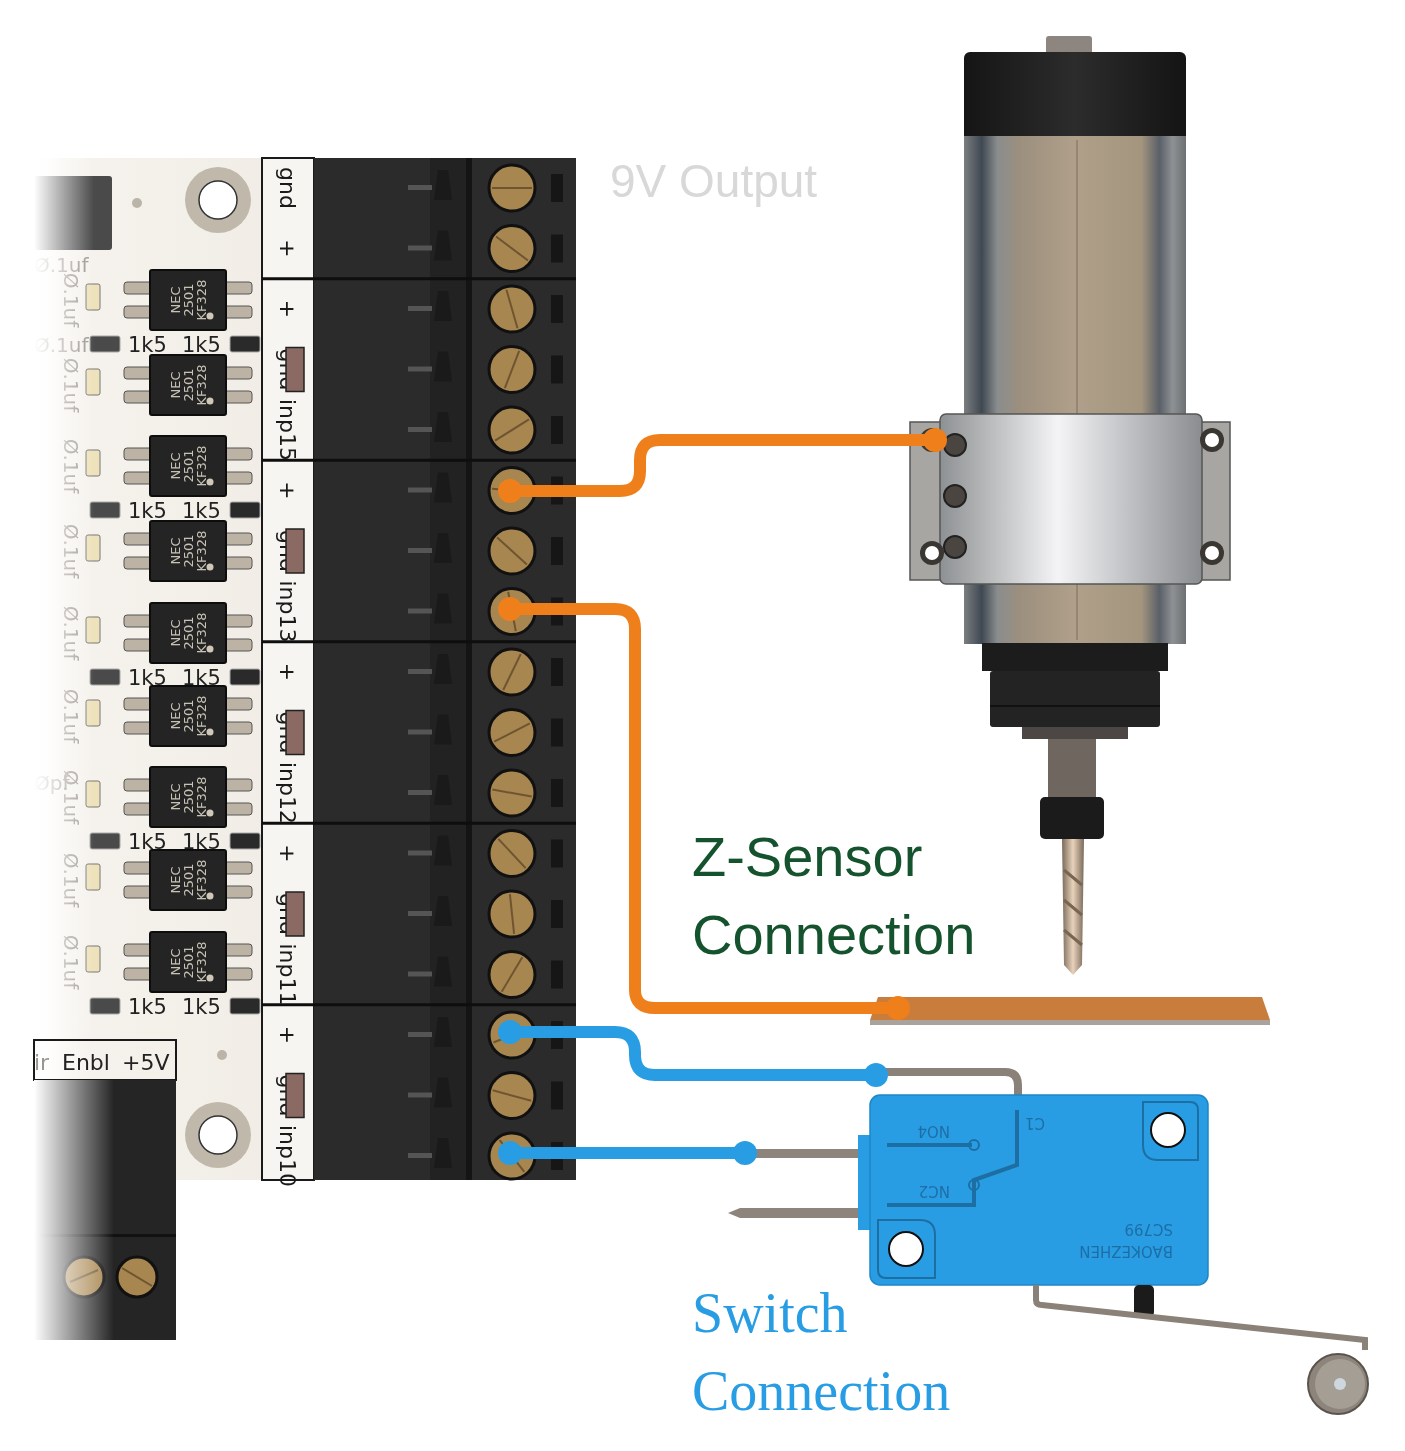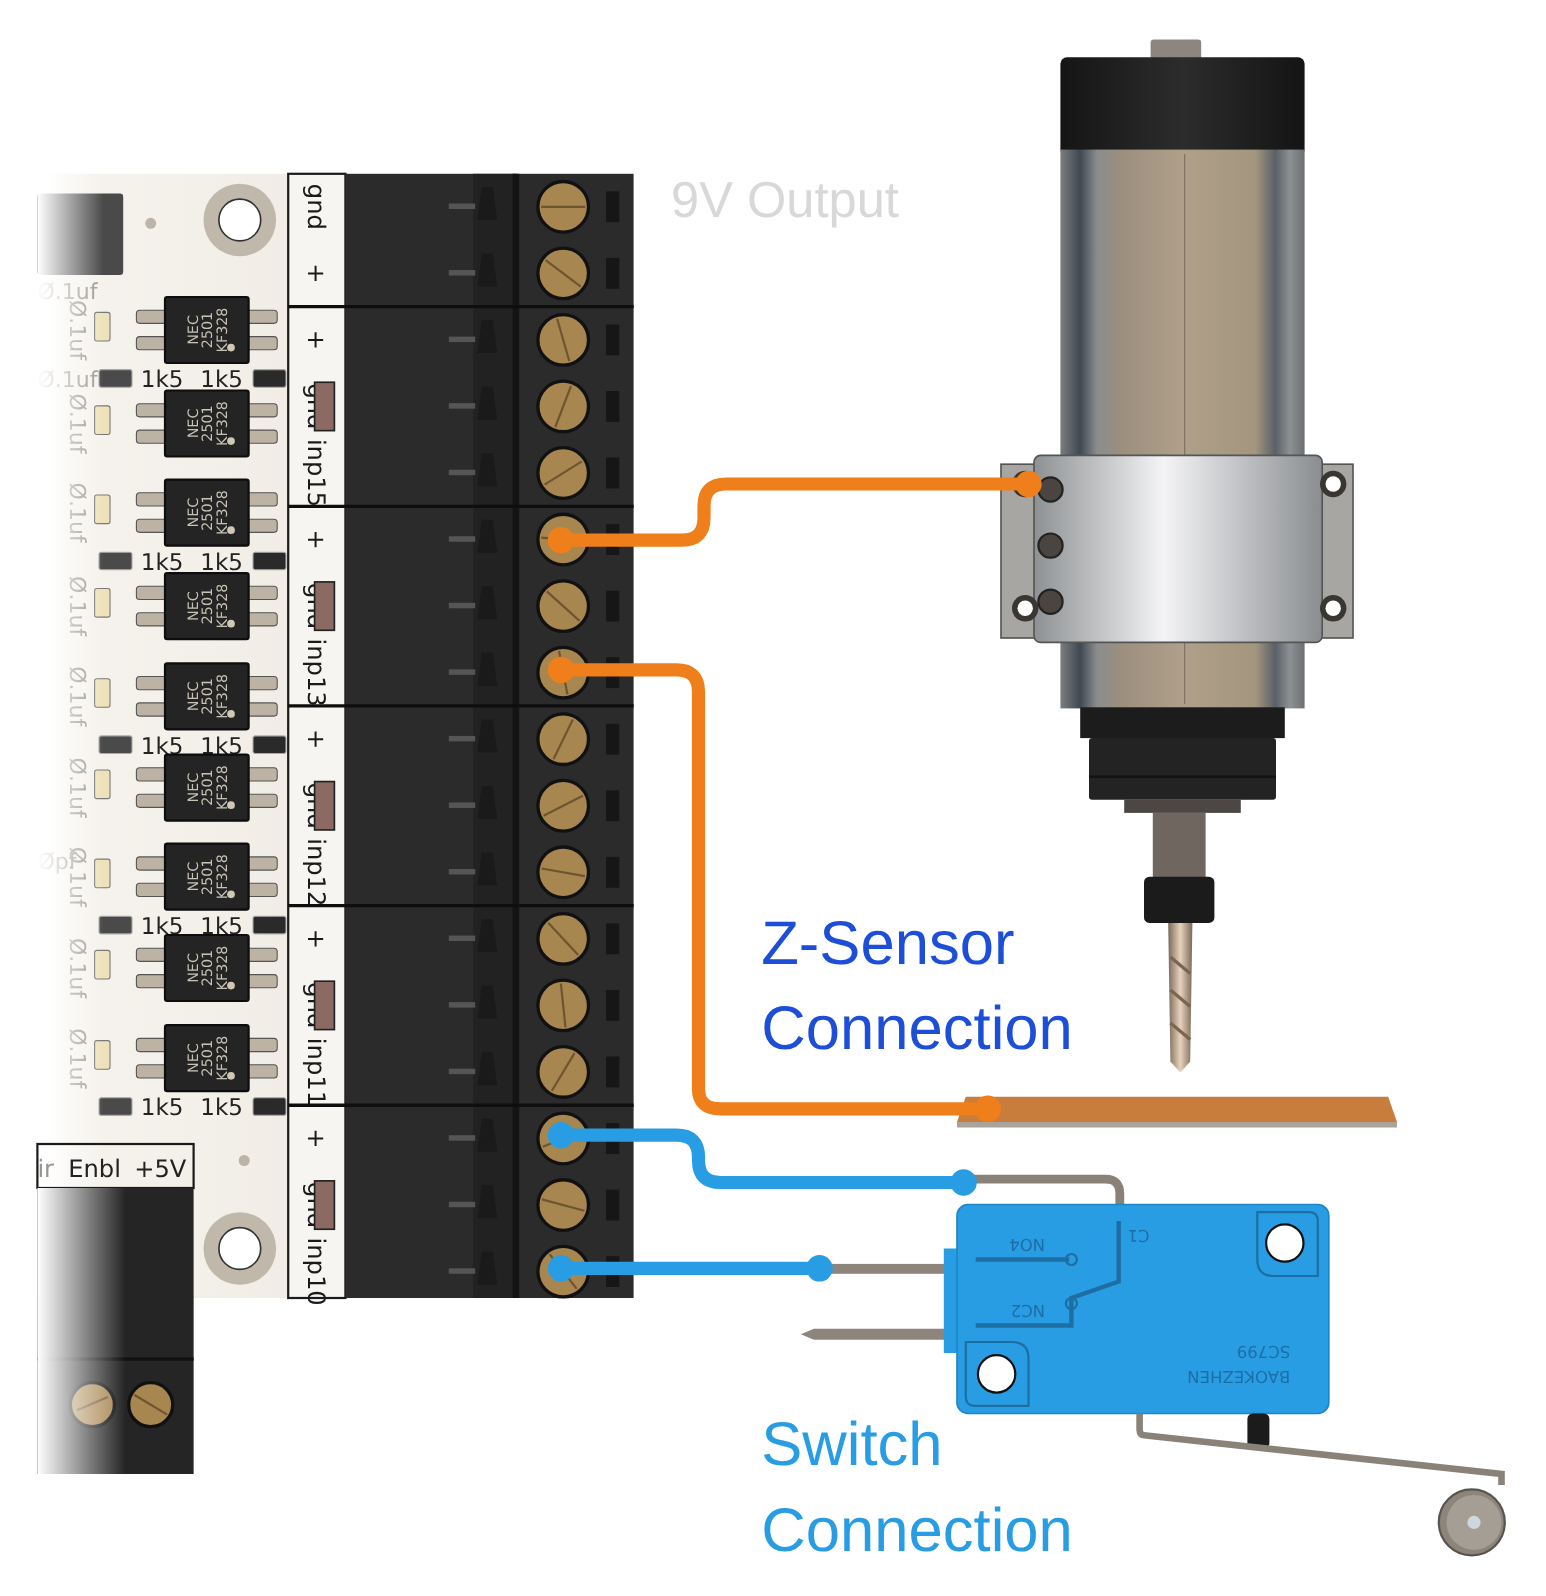--- a/index.html
+++ b/index.html
@@ -4,21 +4,21 @@
   <style>
     html, body { margin: 0; padding: 0; background: #ffffff; }
     body { width: 1405px; height: 1451px; position: relative; overflow: hidden; font-family: "DejaVu Sans", sans-serif; }
     svg#scene { position: absolute; left: 0; top: 0; }
     .lbl-vert { font-family: "DejaVu Sans", sans-serif; font-size: 22px; fill: #1a1a1a; }
     .pcb-txt { font-family: "DejaVu Sans", sans-serif; fill: #222; }
     .pcb-faint { fill: #9a9590; }
     .chip-txt { font-family: "DejaVu Sans", sans-serif; font-size: 13px; fill: #c8c2b4; }
     .big-label { position: absolute; font-family: "Liberation Sans", sans-serif; font-size: 56px; line-height: 78px; }
     .note-gray { color: #d8d8d8; }
-    .note-orange { color: #1d4ed8; }
+    .note-orange { color: #14532d; }
     .note-blue { color: #289de3; }
     .sw-txt { font-family: "DejaVu Sans", sans-serif; font-size: 15px; fill: #1e6ea6; }
   </style>
 </head>
 <body>
 
 <svg id="scene" width="1405" height="1451" viewBox="0 0 1405 1451" xmlns="http://www.w3.org/2000/svg">
   <defs>
     <linearGradient id="pcbFade" x1="0" x2="1" y1="0" y2="0">
       <stop offset="0" stop-color="#ffffff"></stop>
@@ -470,16 +470,16 @@
   </g>
 </svg>
 
 <div class="big-label note-gray" style="left:598px; top:148px; font-size:46px; line-height:66px;margin-left:12px;">
   <div>9V Output</div>
 </div>
 <div class="big-label note-orange" style="left:692px; top:818px;">
   <div>Z-Sensor</div>
   <div>Connection</div>
 </div>
-<div class="big-label note-blue" style="left:692px; top:1274px;">
+<div class="big-label note-blue" style="left:692px; top:1274px;font-family:Liberation Serif, serif;">
   <div>Switch</div>
   <div>Connection</div>
 </div>
 
 </body></html>

